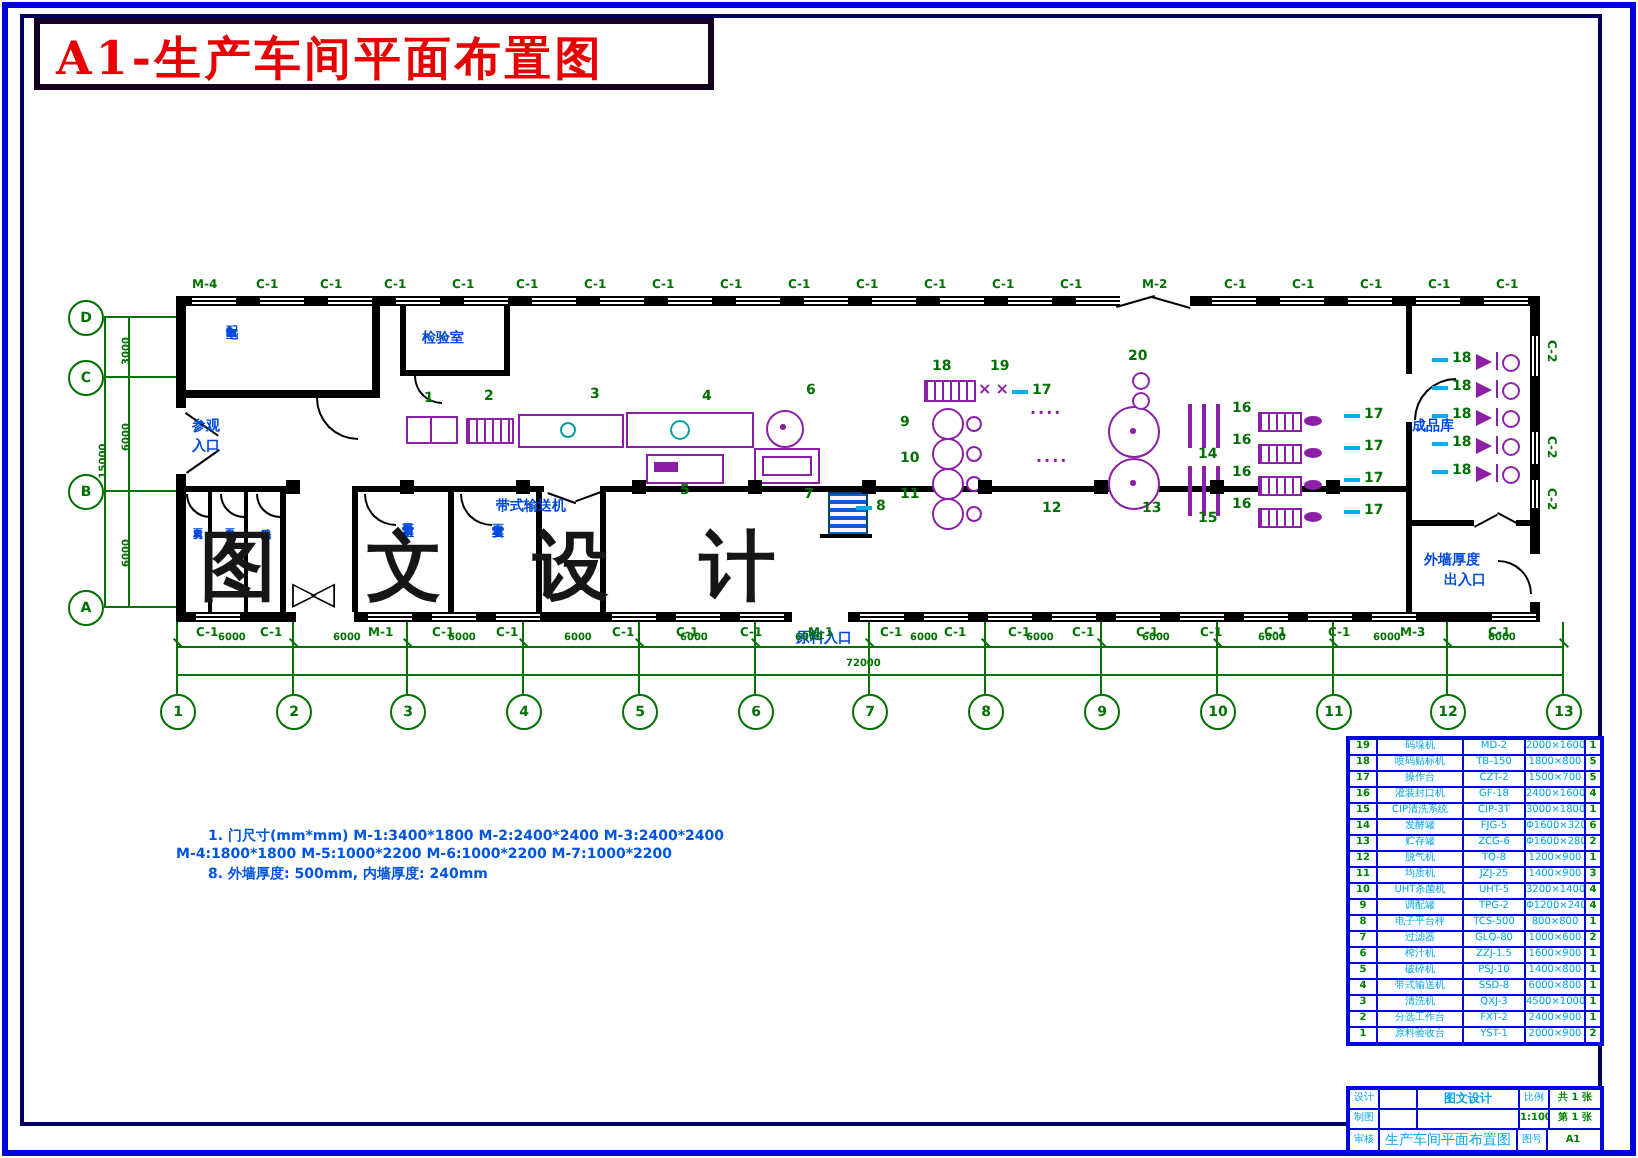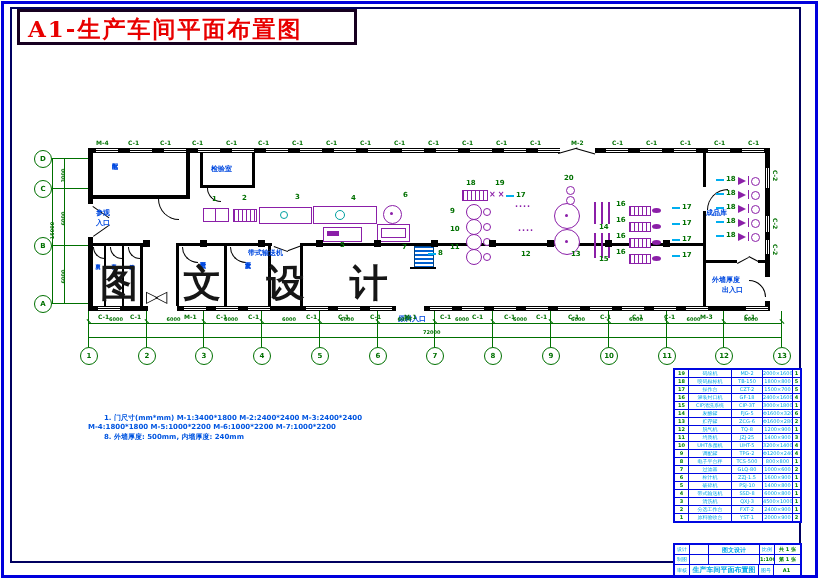--- a/index.html
+++ b/index.html
@@ -551,19 +551,19 @@
     </div>
     <div class="trow">
       <div class="tc" style="width:14px;">制图</div>
       <div class="tc" style="width:18px;"></div>
       <div class="tc" style="width:50px;"></div>
       <div class="tc" style="width:14px;color:#008000;font-weight:bold;">1:100</div>
       <div class="tc" style="width:25px;color:#008000;font-weight:bold;">第 1 张</div>
     </div>
     <div class="trow" style="height:10px;">
       <div class="tc" style="width:14px;line-height:10px;">审核</div>
-      <div class="tc" style="width:68px;line-height:10px;font-size:7px;font-weight:bold;">生产车间平面布置图</div>
+      <div class="tc" style="width:68px;line-height:10px;font-size:7px;font-weight:normal;">生产车间平面布置图</div>
       <div class="tc" style="width:14px;line-height:10px;">图号</div>
       <div class="tc" style="width:25px;line-height:10px;color:#008000;font-weight:bold;">A1</div>
     </div>
   </div>
 
 </div>
 
 </body></html>

